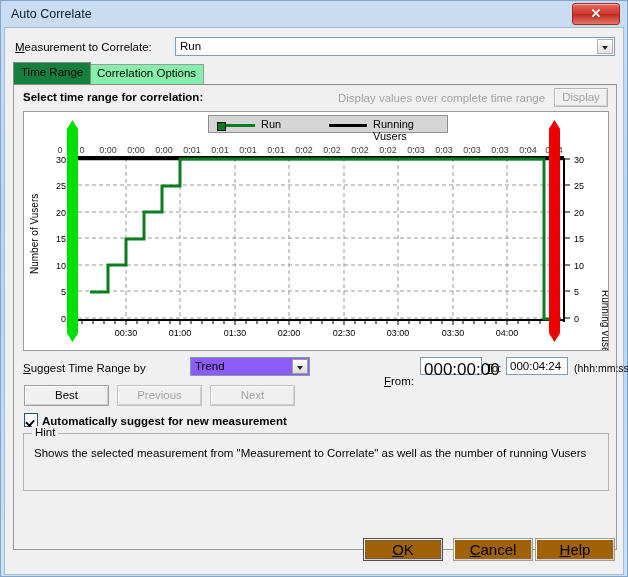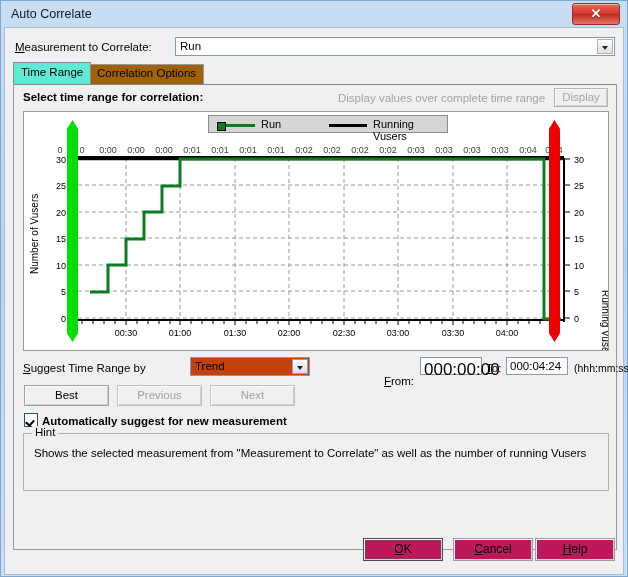--- a/index.html
+++ b/index.html
@@ -65,30 +65,30 @@
     content:"";position:absolute;left:4px;top:6px;
     border-left:3px solid transparent;border-right:3px solid transparent;
     border-top:4px solid #20242b;
   }
   
   .tabstrip{
     position:absolute;left:8px;top:36px;width:604px;height:20px;
   }
   .tab{
     position:absolute;top:0;height:20px;
-    background:#a16207;
+    background:#86efac;
     border:1px solid #9a9a9a;
     border-bottom:none;
     box-sizing:border-box;
     font-size:11.5px;color:#000;
     padding:2px 7px 0 7px;
     cursor:pointer;
   }
   .tab.active{
-    background:#5eead4;top:-2px;height:22px;padding-top:3px;z-index:3;
+    background:#15803d;top:-2px;height:22px;padding-top:3px;z-index:3;
     border-color:#8a8a8a;
   }
   .tabpanel{
     position:absolute;left:8px;top:56px;width:604px;height:466px;
     border:1px solid #9a9a9a;border-top:1px solid #8a8a8a;
     background:#f0f0f0;box-sizing:border-box;
   }
   .panel-title{
     position:absolute;left:9px;top:6px;font-size:11.5px;font-weight:bold;color:#000;
   }
@@ -111,21 +111,21 @@
   .legend{
     position:absolute;left:184px;top:3px;width:240px;height:18px;
     background:#d6d6d6;border:1px solid #8d8d8d;box-sizing:border-box;
   }
   .legend .li{position:absolute;top:2px;font-size:11px;color:#000;}
   .legend .swatch{position:absolute;top:8px;height:3px;width:38px;}
   
   .suggest-label{position:absolute;left:9px;top:277px;font-size:11.5px;color:#000;}
   .combo2{
     position:absolute;left:176px;top:272px;width:120px;height:19px;
-    background:#c2410c;border:1px solid #7f9db9;box-sizing:border-box;
+    background:#8b5cf6;border:1px solid #7f9db9;box-sizing:border-box;
   }
   .combo2 .val{position:absolute;left:4px;top:2px;font-size:11.5px;color:#000;}
   .combo2 .arrow{
     position:absolute;right:1px;top:1px;width:16px;height:15px;
     background:linear-gradient(to bottom,#fdfdfd,#dcdcdc);
     border:1px solid #9d9d9d;box-sizing:border-box;
   }
   .combo2 .arrow:after{
     content:"";position:absolute;left:4px;top:6px;
     border-left:3px solid transparent;border-right:3px solid transparent;
@@ -170,23 +170,23 @@
   .group-title{
     position:absolute;left:18px;top:341px;background:#f0f0f0;
     padding:0 3px;font-size:11.5px;color:#000;
   }
   .group-text{
     position:absolute;left:20px;top:362px;font-size:11.5px;color:#000;
   }
   
   .footer-btn{
     position:absolute;top:510px;width:80px;height:23px;
-    background:#be185d;border:1px solid #9e9e9e;
+    background:#a16207;border:1px solid #9e9e9e;
     box-shadow:inset 1px 1px 0 #fdfdfd, inset -1px -1px 0 #cfcfcf;
-    font-size:12px;line-height:21px;text-align:center;color:#000;
+    font-size:15px;line-height:21px;text-align:center;color:#000;
     box-sizing:border-box;cursor:pointer;
   }
   .footer-btn.default{border:1px solid #4d4d4d;}
   .footer-btn.default .inner{
     position:absolute;left:1px;top:1px;right:1px;bottom:1px;
     border:1px dotted #555;line-height:17px;
   }
   
   .ax{font-family:"Liberation Sans",sans-serif;font-size:9px;fill:#000;}
   .axt{font-family:"Liberation Sans",sans-serif;font-size:9px;fill:#444;}

